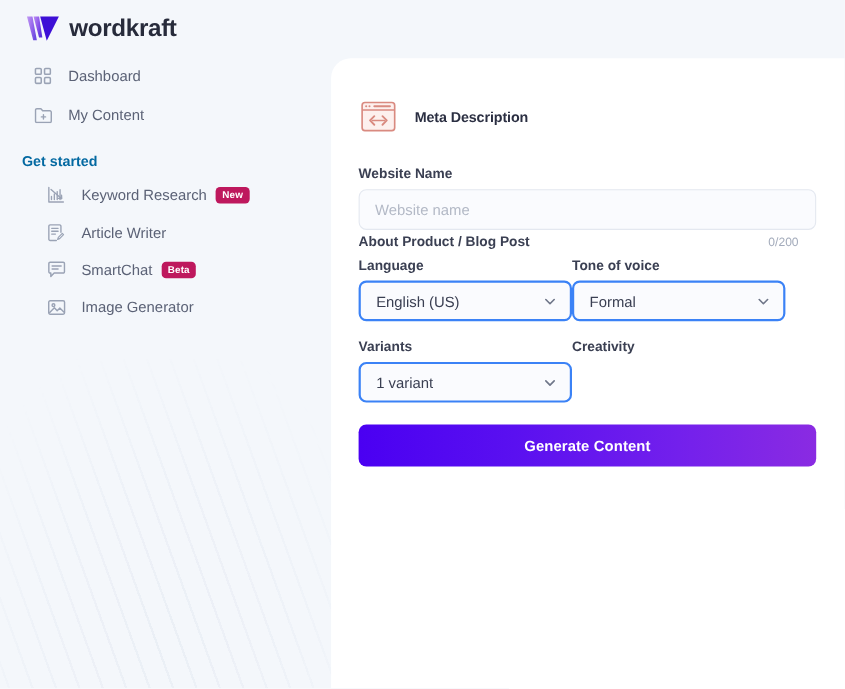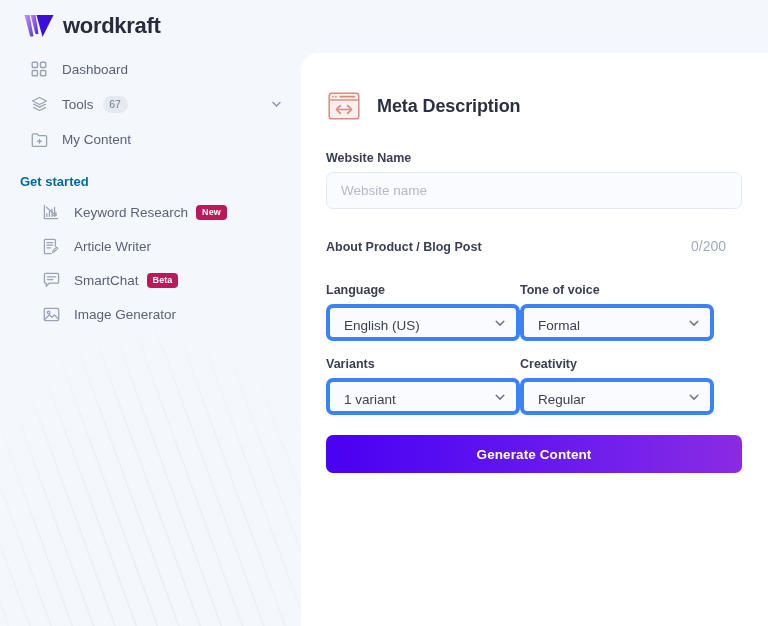--- a/index.html
+++ b/index.html
@@ -169,40 +169,40 @@
 
   .card-head {
     display: flex;
     align-items: center;
     gap: 16px;
     margin-bottom: 28px;
     padding-left: 1px;
   }
   .card-head-ico { width: 34px; height: 34px; flex: 0 0 34px; }
   .card-title {
-    font-size: 18px;
+    font-size: 13px;
     font-weight: bold;
     color: #2b2f42;
     letter-spacing: -0.1px;
   }
 
-  .field { margin-bottom: 29px; }
+  .field { margin-bottom: 4px; }
   .field-row {
     display: flex;
     align-items: baseline;
     justify-content: space-between;
     margin-bottom: 7px;
   }
   .field-label {
     font-size: 12.5px;
     font-weight: bold;
     color: #3a3f52;
   }
   .counter {
-    font-size: 14px;
+    font-size: 11px;
     color: #a3abbb;
   }
 
   .text-input,
   .text-area {
     width: 416px;
     background: #fafbfe;
     border: 1px solid #e4e8f0;
     border-radius: 7px;
     font-family: "Liberation Sans", sans-serif;
@@ -241,21 +241,21 @@
   .col { width: 194px; }
   .select-shell {
     position: relative;
     width: 194px;
     height: 37px;
   }
   .select-box {
     width: 194px;
     height: 37px;
     background: #fafbfe;
-    border: 4px solid #3b82f6;
+    border: 2px solid #3b82f6;
     border-radius: 7px;
     padding: 0 32px 0 14px;
     font-family: "Liberation Sans", sans-serif;
     font-size: 13.5px;
     color: #3a3f52;
     line-height: 35px;
     cursor: pointer;
     white-space: nowrap;
     overflow: hidden;
   }
@@ -316,36 +316,20 @@
         <svg width="16" height="16" viewBox="0 0 16 16" fill="none" stroke="currentColor" stroke-width="1.4">
           <rect x="1.2" y="1.2" width="5.3" height="5.3" rx="1"></rect>
           <rect x="9.5" y="1.2" width="5.3" height="5.3" rx="1"></rect>
           <rect x="1.2" y="9.5" width="5.3" height="5.3" rx="1"></rect>
           <rect x="9.5" y="9.5" width="5.3" height="5.3" rx="1"></rect>
         </svg>
       </span>
       <span class="nav-label">Dashboard</span>
     </div>
 
-    <div class="nav-item">
-      <span class="nav-ico">
-        <svg width="17" height="17" viewBox="0 0 17 17" fill="none" stroke="currentColor" stroke-width="1.3" stroke-linejoin="round">
-          <path d="M8.5 1.5 L15.5 5 L8.5 8.5 L1.5 5 Z"></path>
-          <path d="M2.2 8 L8.5 11.2 L14.8 8"></path>
-          <path d="M2.2 11.3 L8.5 14.5 L14.8 11.3"></path>
-        </svg>
-      </span>
-      <span class="nav-label">Tools</span>
-      <span class="count-badge">67</span>
-      <span class="chev">
-        <svg width="13" height="13" viewBox="0 0 13 13" fill="none" stroke="currentColor" stroke-width="1.5" stroke-linecap="round" stroke-linejoin="round">
-          <path d="M3 5 L6.5 8.6 L10 5"></path>
-        </svg>
-      </span>
-    </div>
 
 
     <div class="nav-item">
       <span class="nav-ico">
         <svg width="17" height="15" viewBox="0 0 17 15" fill="none" stroke="currentColor" stroke-width="1.3" stroke-linecap="round" stroke-linejoin="round">
           <path d="M1.3 13.2 V3 A1.2 1.2 0 0 1 2.5 1.8 H6.2 L7.8 3.7 H14.4 A1.2 1.2 0 0 1 15.6 4.9 V13.2 A1.2 1.2 0 0 1 14.4 14.4 H2.5 A1.2 1.2 0 0 1 1.3 13.2 Z"></path>
           <path d="M8.5 7.3 V11.2 M6.6 9.25 H10.4"></path>
         </svg>
       </span>
       <span class="nav-label">My Content</span>
@@ -472,27 +456,19 @@
               <path d="M3.2 5.3 L7 9.1 L10.8 5.3"></path>
             </svg>
           </span>
         </div>
       </div>
 
       <div class="col">
         <div class="field-row">
           <span class="field-label">Creativity</span>
         </div>
-        <div class="select-shell">
-          <div class="select-box">Regular</div>
-          <span class="select-chev">
-            <svg width="14" height="14" viewBox="0 0 14 14" fill="none" stroke="currentColor" stroke-width="1.5" stroke-linecap="round" stroke-linejoin="round">
-              <path d="M3.2 5.3 L7 9.1 L10.8 5.3"></path>
-            </svg>
-          </span>
-        </div>
       </div>
     </div>
 
     <button class="cta">Generate Content</button>
 
   </section>
 </div>
 
 </body></html>

